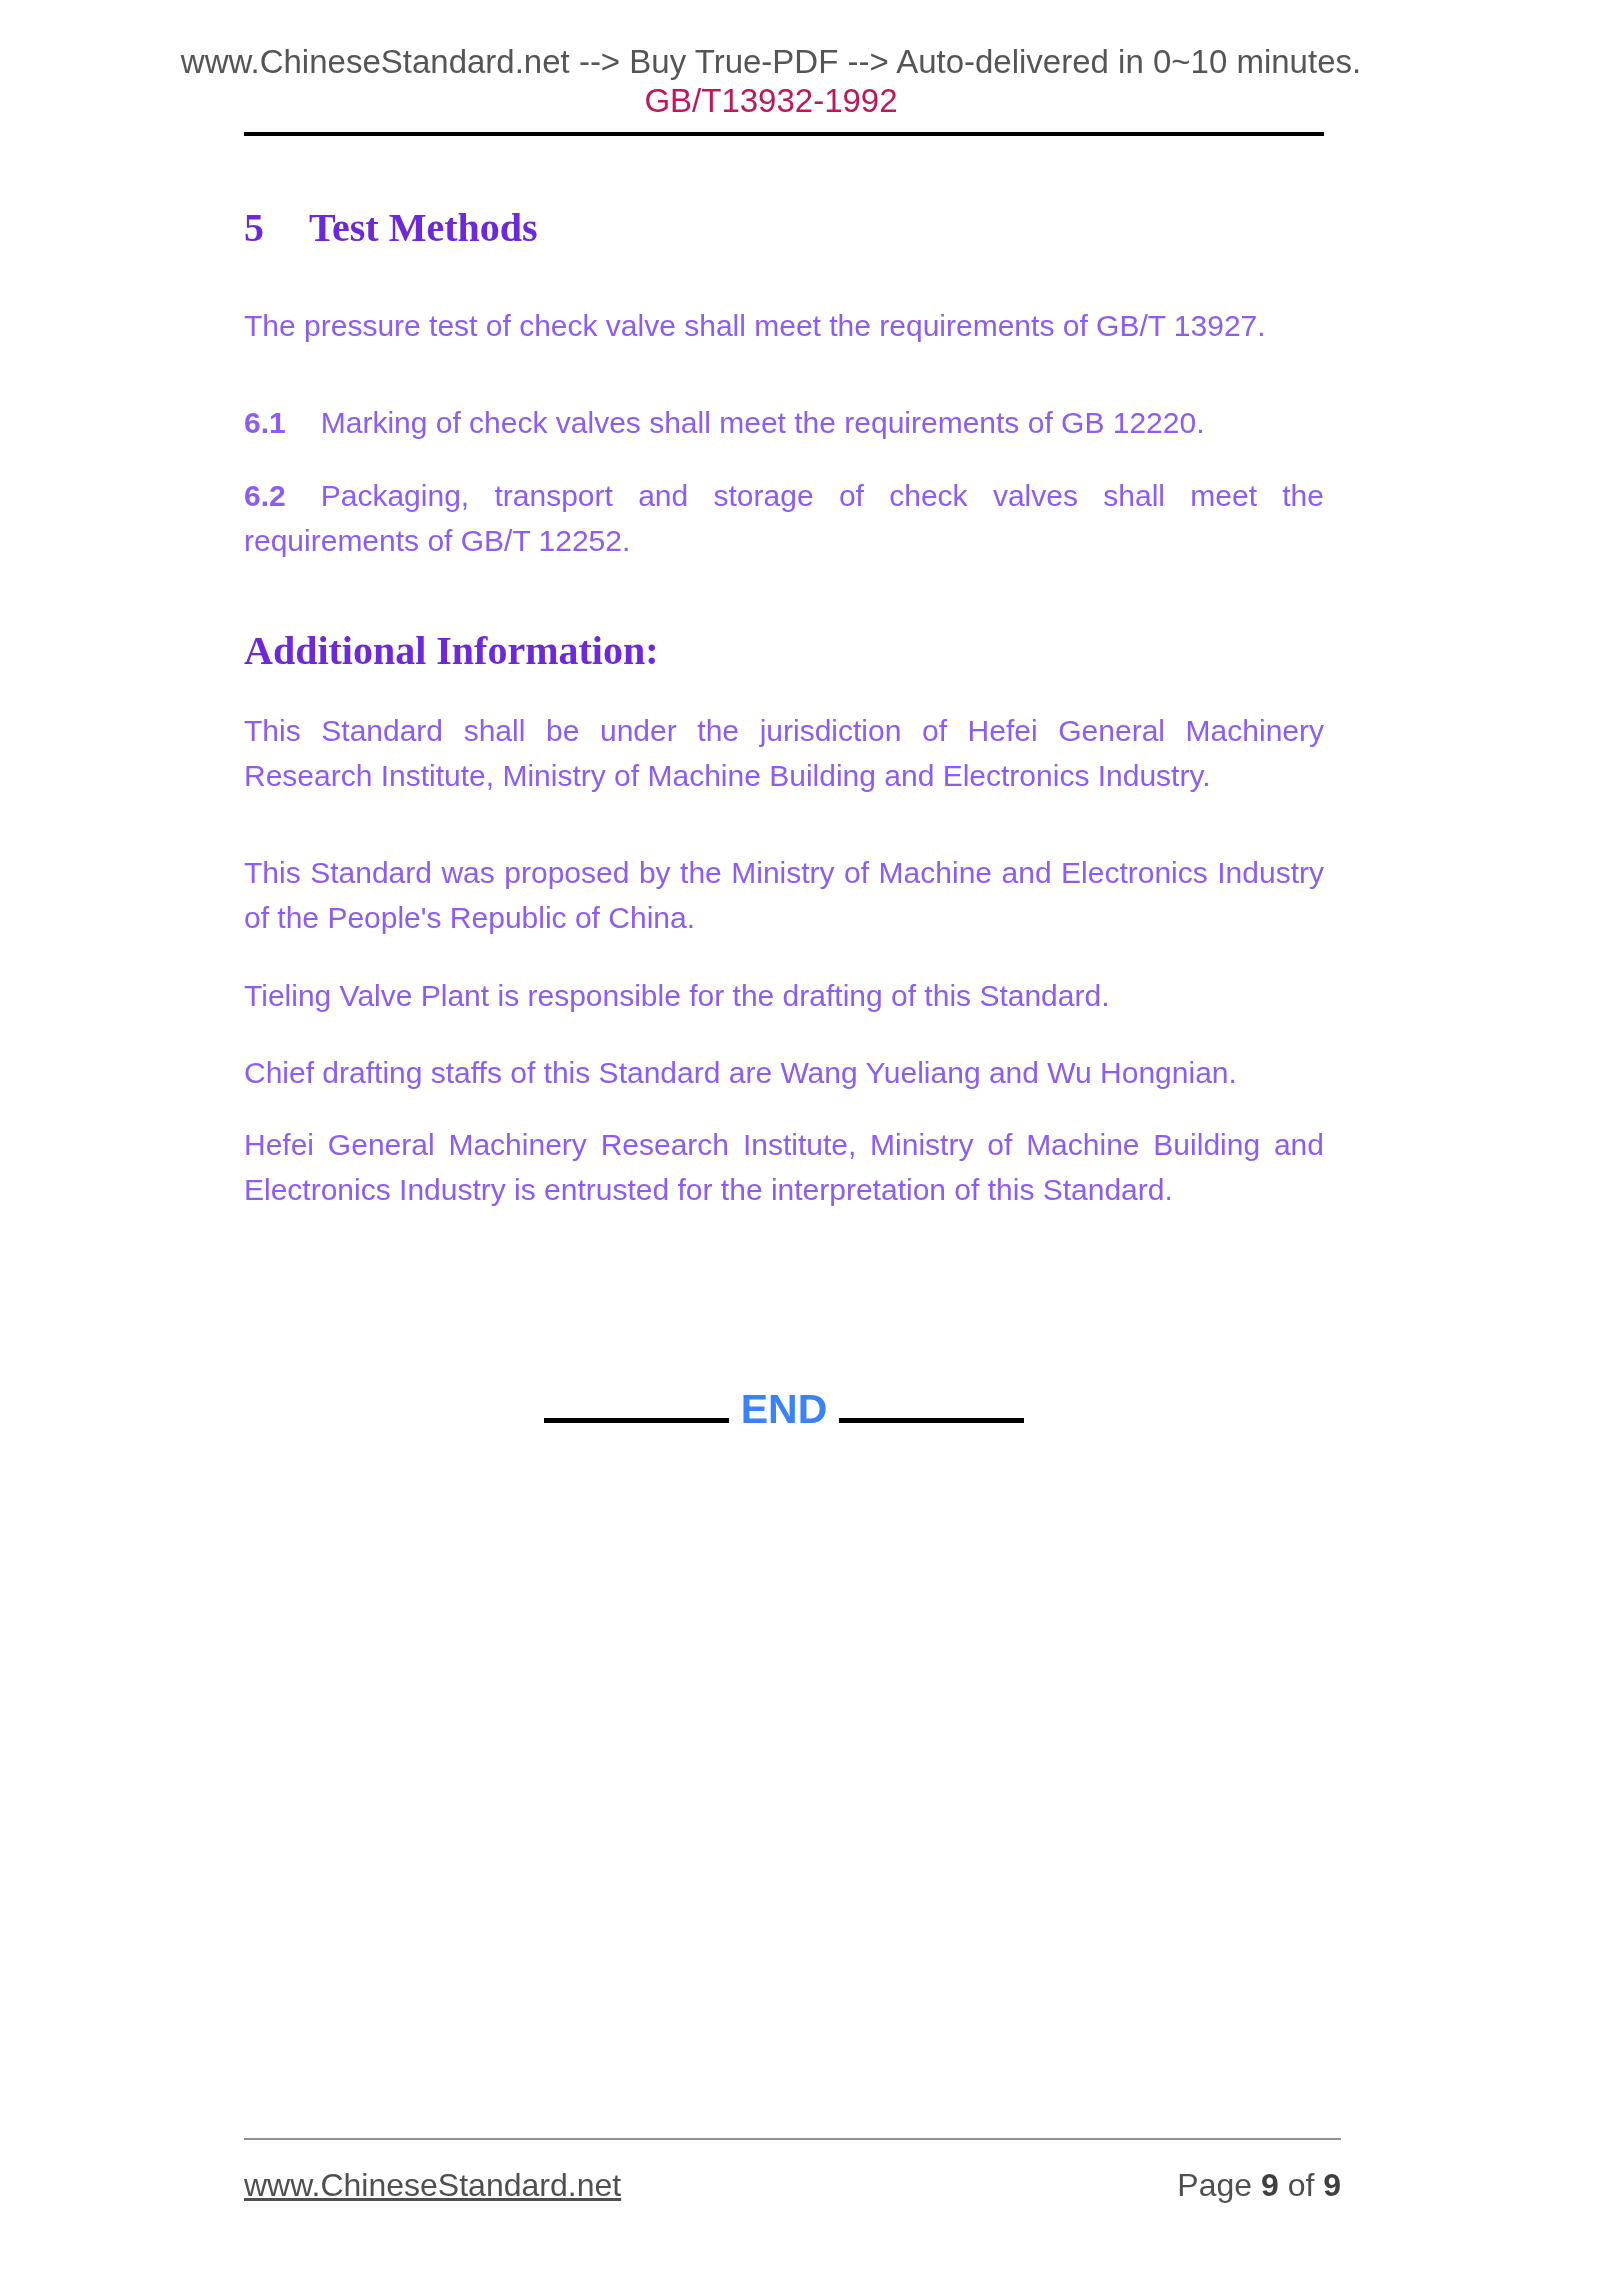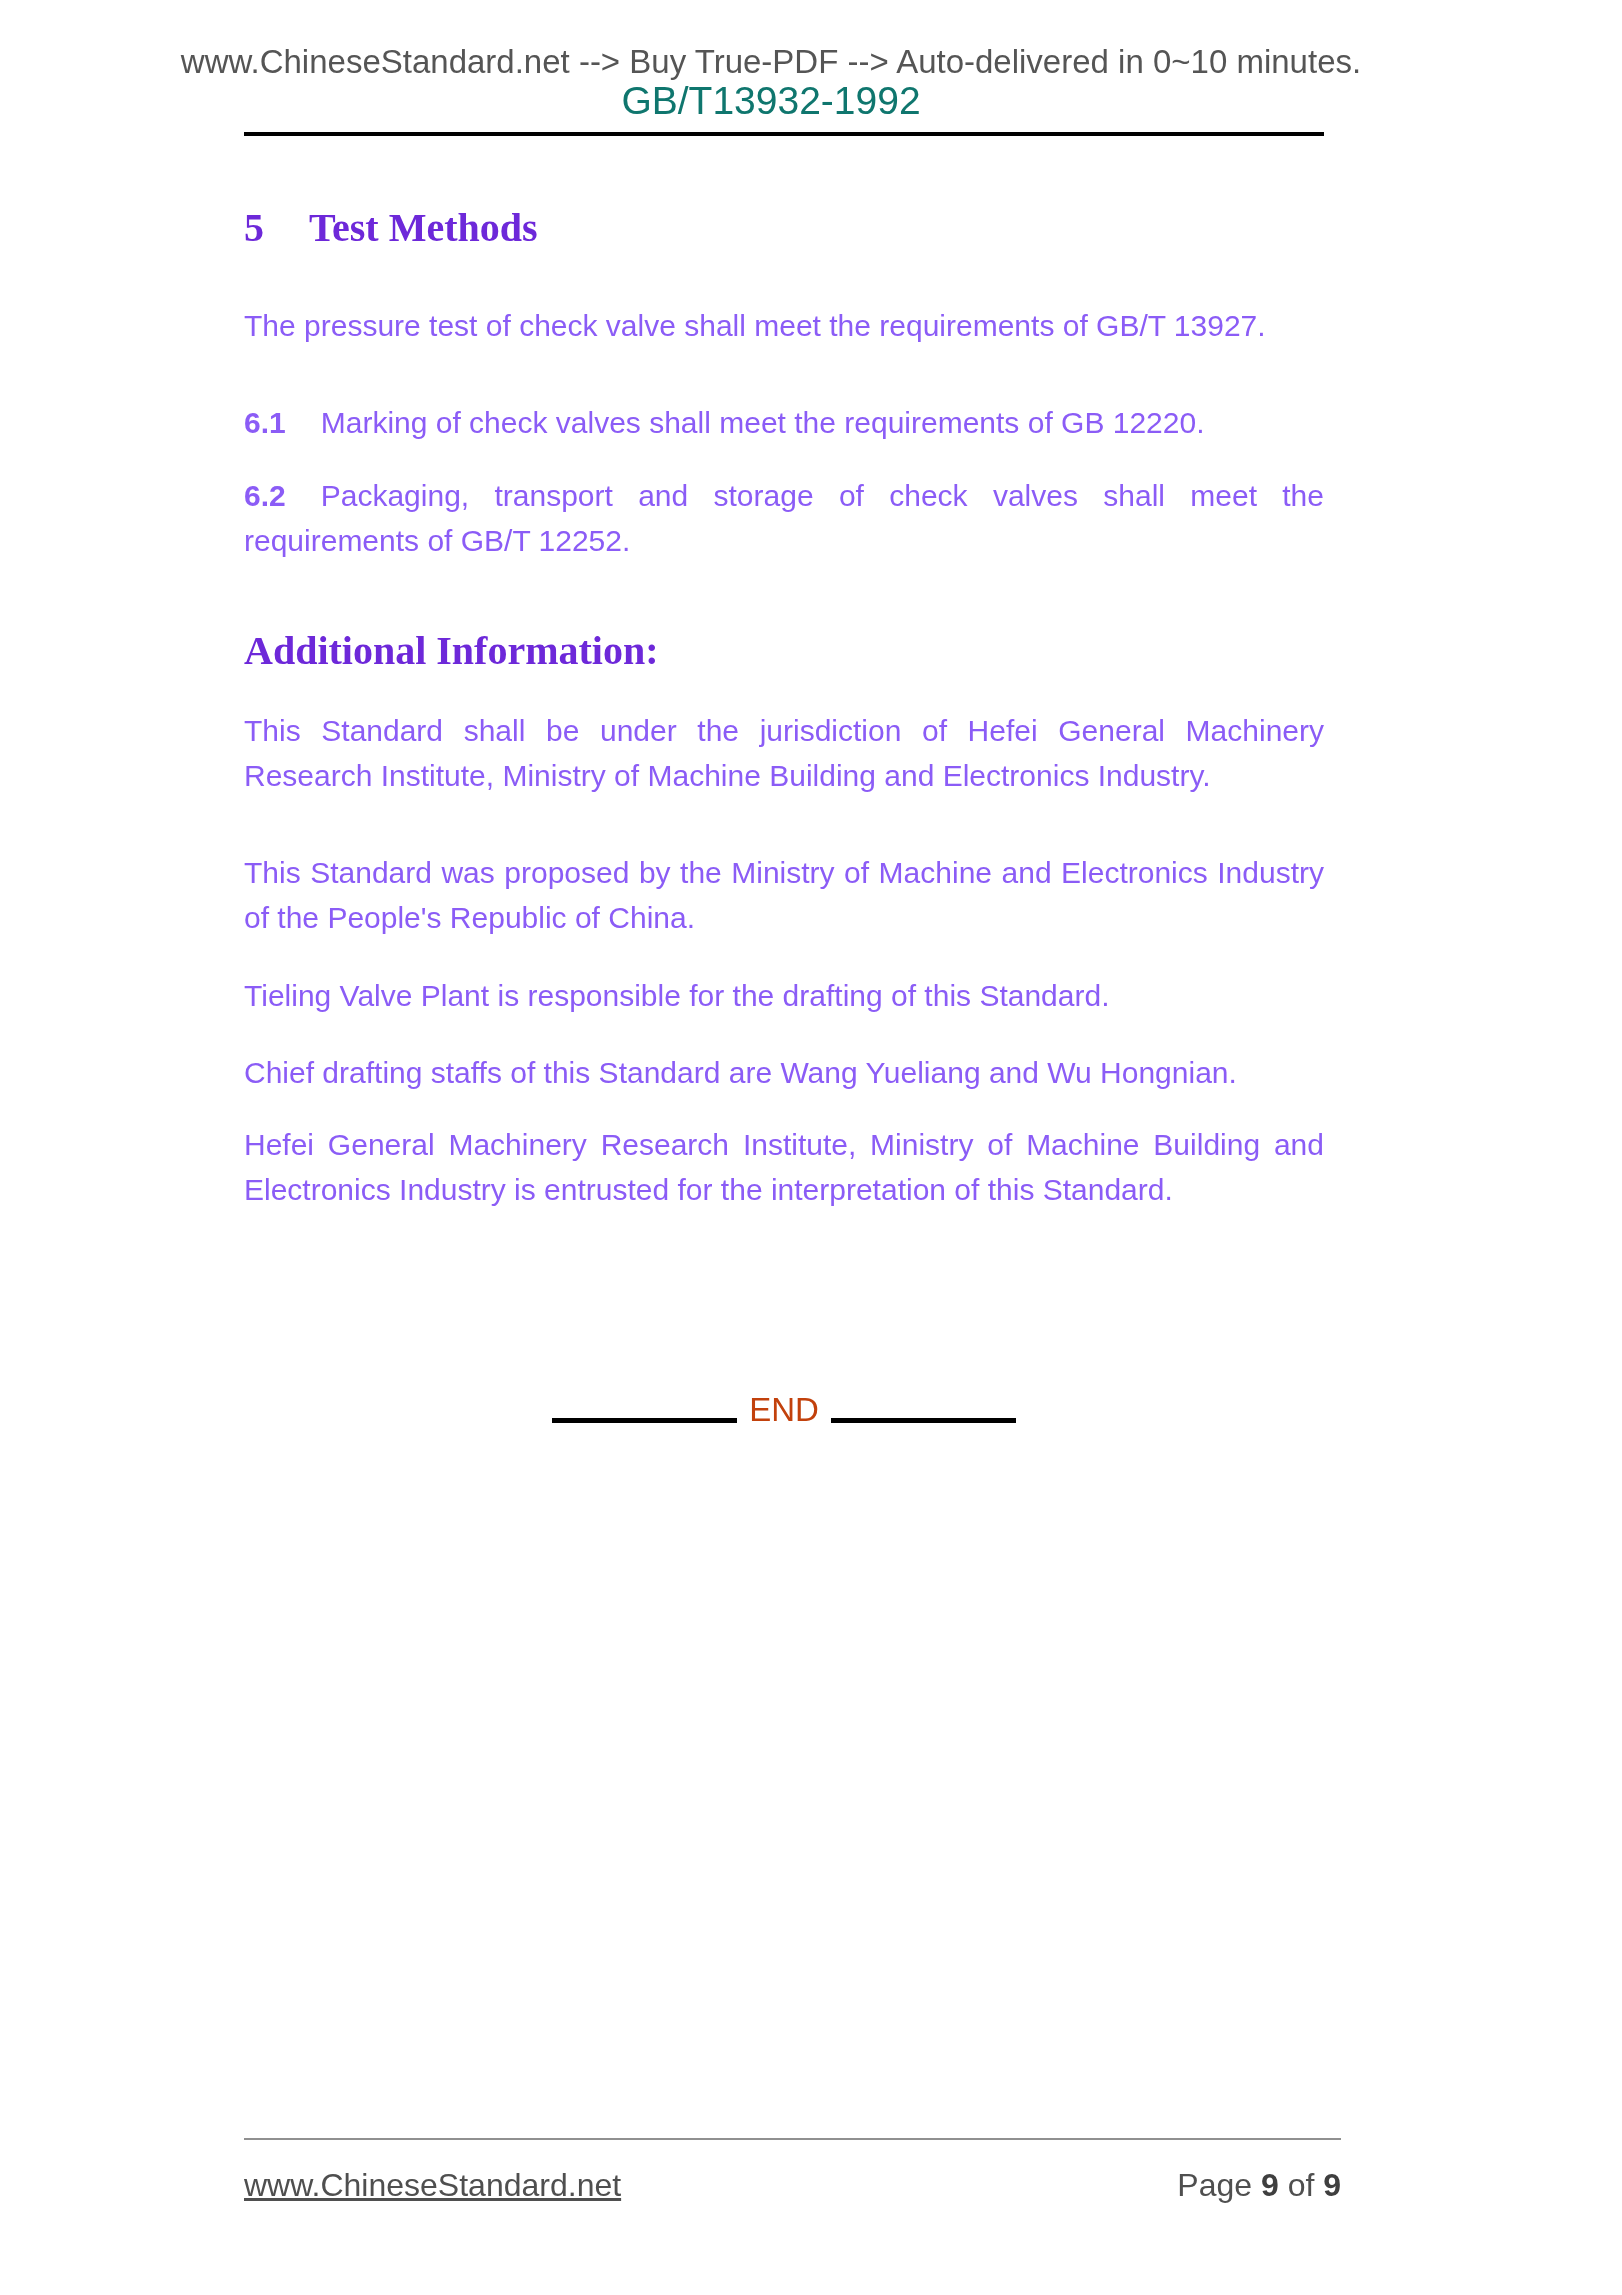--- a/index.html
+++ b/index.html
@@ -21,23 +21,23 @@
     padding-top: 42px;
     text-align: center;
   }
   .tagline {
     font-size: 33px;
     line-height: 40px;
     color: #555555;
     white-space: nowrap;
   }
   .doc-number {
-    font-size: 39px;
+    font-size: 33px;
     line-height: 38px;
-    color: #0f766e;
+    color: #be185d;
     white-space: nowrap;
   }
   .header-rule {
     margin: 11.7px 218px 0 244px;
     height: 0;
     border-top: 4.2px solid #000000;
   }
   
   .content {
     padding: 0 218px 0 244px;
@@ -73,25 +73,25 @@
     justify-content: center;
     align-items: flex-end;
   }
   .end-bar {
     width: 185px;
     height: 5px;
     background: #000;
     margin-bottom: 5px;
   }
   .end-label {
-    font-size: 33px;
-    font-weight: normal;
+    font-size: 41px;
+    font-weight: bold;
     line-height: 37px;
     margin: 0 11.7px;
-    color: #c2410c;
+    color: #3b82f6;
   }
   
   .pdf-footer {
     position: absolute;
     left: 244px;
     right: 201px;
     top: 2138px;
     border-top: 2.5px solid #909090;
   }
   .footer-row {

